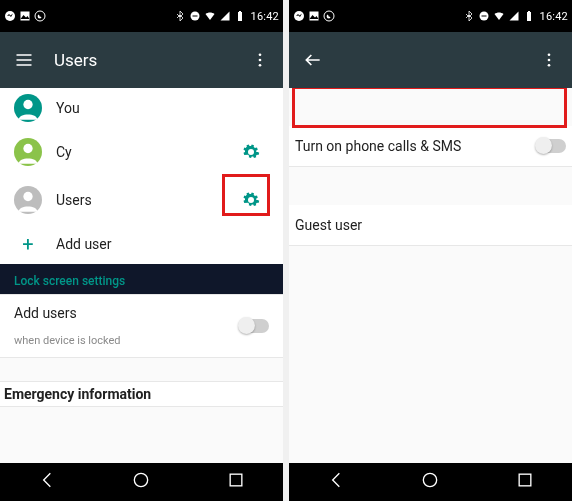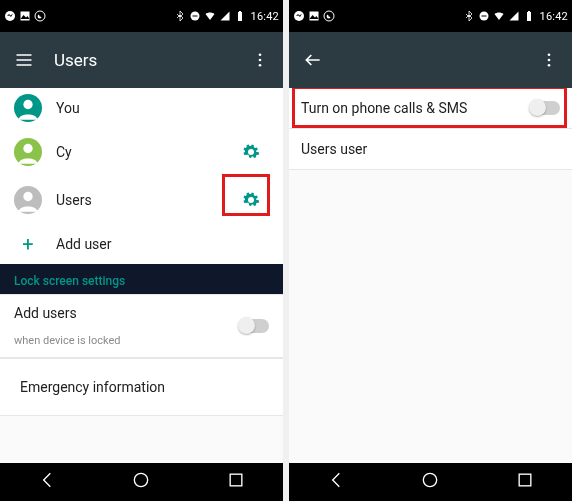--- a/index.html
+++ b/index.html
@@ -102,27 +102,28 @@
     margin-left:auto;
     width:30px; height:14px; border-radius:8px;
     background:#cfcfcf; position:relative;
   }
   .switch::after {
     content:""; position:absolute; width:17px; height:17px; border-radius:50%;
     background:#efefef; top:-2px; left:-1px; box-shadow:0 1px 2px rgba(0,0,0,.3);
   }
 
   .emergency-row {
-    padding:20px;
+    padding:4px;
     font-size:14px;
     color:#212121;
     background:#fff;
     border-top:1px solid #e7e7e7;
     border-bottom:1px solid #e7e7e7;
-    margin-top:0;
+    margin-top:23px;
+    font-weight:bold;
   }
 
   
   .navbar {
     height:38px;
     background:#000;
     display:flex;
     align-items:center;
     justify-content:space-around;
   }
@@ -132,24 +133,25 @@
   .redbox {
     position:absolute;
     border:3px solid #e11b1b;
     pointer-events:none;
   }
 
   
   .simple-row {
     display:flex;
     align-items:center;
-    padding:12px 12px;
+    padding:12px 6px;
     background:#fff;
     font-size:14px;
     color:#212121;
+    margin-top:38px;
   }
   .simple-row .switch { margin-left:auto; }
 </style>
 </head>
 <body>
 
 <div class="phone">
   <div class="statusbar">
     <div class="left-icons">
       <span>
@@ -364,21 +366,21 @@
         </svg>
     </span>
   </div>
 
   <div class="content">
     <div class="simple-row" style="border-bottom:1px solid #e7e7e7;">
       <span>Turn on phone calls &amp; SMS</span>
       <span class="switch"></span>
     </div>
     <div class="simple-row" style="border-bottom:1px solid #e7e7e7;">
-      <span>Users user</span>
+      <span>Guest user</span>
     </div>
 
     <div class="redbox" style="left:3px; top:-2px; width:275px; height:42px;"></div>
   </div>
 
   <div class="navbar">
     <span><svg viewBox="0 0 24 24">
           <path d="M16 4 L8 12 L16 20"></path>
         </svg></span>
     <span><svg viewBox="0 0 24 24">

